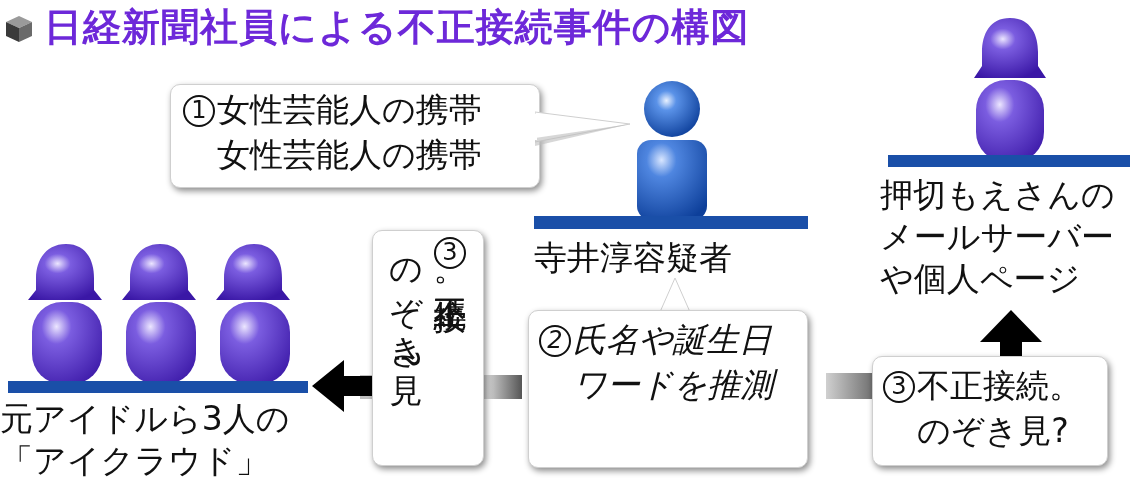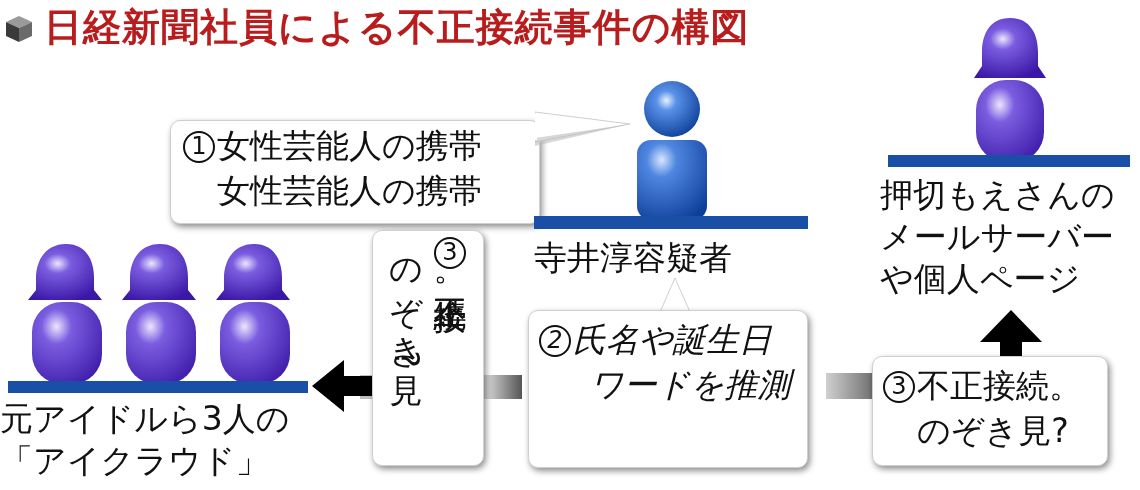--- a/index.html
+++ b/index.html
@@ -2,21 +2,21 @@
 <html><head>
   <meta charset="utf-8">
   <style>
     html, body { margin: 0; padding: 0; }
     body {
       width: 1140px; height: 490px; background: #ffffff; position: relative; overflow: hidden;
       font-family: "DejaVu Sans", "Liberation Sans", sans-serif; color: #111;
     }
     .abs { position: absolute; }
     .title {
-      left: 44px; top: 2px; font-size: 38px; font-weight: bold; letter-spacing: 1px; white-space: nowrap; color: #b91c1c;
+      left: 44px; top: 2px; font-size: 38px; font-weight: bold; letter-spacing: 1px; white-space: nowrap; color: #6d28d9;
     }
     .cube { left: 4px; top: 14px; width: 30px; height: 30px; }
     .bubble {
       background: #fff; border: 1px solid #cfcfcf; border-radius: 10px;
       box-shadow: 2px 3px 6px rgba(0,0,0,0.45);
       font-size: 33px; line-height: 45px; color: #111;
     }
     .bubble .line { display: block; white-space: nowrap; }
     .platform { background: #1a4fa8; height: 10px; }
     .label { font-size: 33px; line-height: 44px; text-align: left; white-space: nowrap; color: #111; }
@@ -27,21 +27,21 @@
 </head>
 <body>
 
 <svg class="abs cube" viewBox="0 0 30 30">
   <polygon points="15,2 28,8 15,14 2,8" fill="#9a9a9a"></polygon>
   <polygon points="2,8 15,14 15,28 2,22" fill="#3a3a3a"></polygon>
   <polygon points="28,8 15,14 15,28 28,22" fill="#6a6a6a"></polygon>
 </svg>
 <div class="abs title">日経新聞社員による不正接続事件の構図</div>
 
-<div class="abs bubble" style="left:170px; top:84px; width:370px; height:104px; padding:2px 0 0 12px; box-sizing:border-box;margin-top:36px;">
+<div class="abs bubble" style="left:170px; top:84px; width:370px; height:104px; padding:2px 0 0 12px; box-sizing:border-box;">
   <span class="line"><span class="circ">1</span><span>女性芸能人の携帯</span></span>
   <span class="line" style="padding-left:34px;">女性芸能人の携帯</span>
 </div>
 
 <svg class="abs" style="left:535px; top:108px;" width="100" height="50" viewBox="0 0 100 50">
   <polygon points="0,4 95,16 0,34" fill="#ffffff" stroke="#cfcfcf" stroke-width="1"></polygon>
   <polygon points="0,30 95,16 0,38" fill="#bdbdbd" opacity="0.6"></polygon>
   <rect x="-2" y="6" width="4" height="26" fill="#fff"></rect>
 </svg>
 
@@ -126,19 +126,19 @@
 
 <div class="abs bubble" style="left:372px; top:230px; width:112px; height:236px; box-sizing:border-box; padding:6px 6px;">
   <div class="vtext" style="height:224px; margin:0 auto;">
     <span><span class="circ" style="writing-mode:horizontal-tb; vertical-align:0; margin:0 0 4px 0;">3</span><span>不正接続。</span></span><br>
     <span>のぞき見?</span>
   </div>
 </div>
 
 <div class="abs bubble" style="left:528px; top:310px; width:280px; height:158px; box-sizing:border-box; padding:6px 0 0 10px;font-style:italic;">
   <span class="line"><span class="circ">2</span><span>氏名や誕生日</span></span>
-  <span class="line" style="padding-left:34px;text-align:center;">ワードを推測</span>
+  <span class="line" style="padding-left:34px;">ワードを推測</span>
 </div>
 
 <div class="abs bubble" style="left:872px; top:356px; width:236px; height:110px; box-sizing:border-box; padding:6px 16px 0 10px;">
   <span class="line"><span class="circ">3</span><span>不正接続。</span></span>
   <span class="line" style="padding-left:34px;">のぞき見?</span>
 </div>
 
 </body></html>

